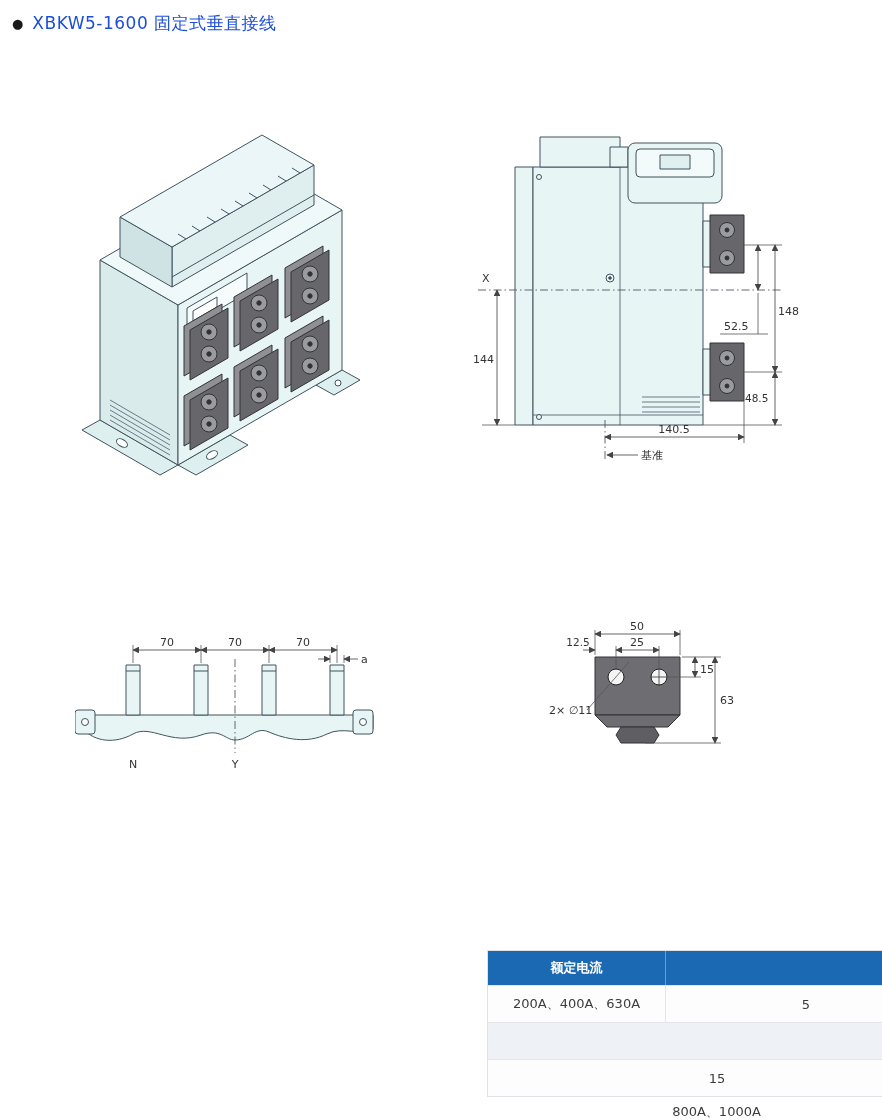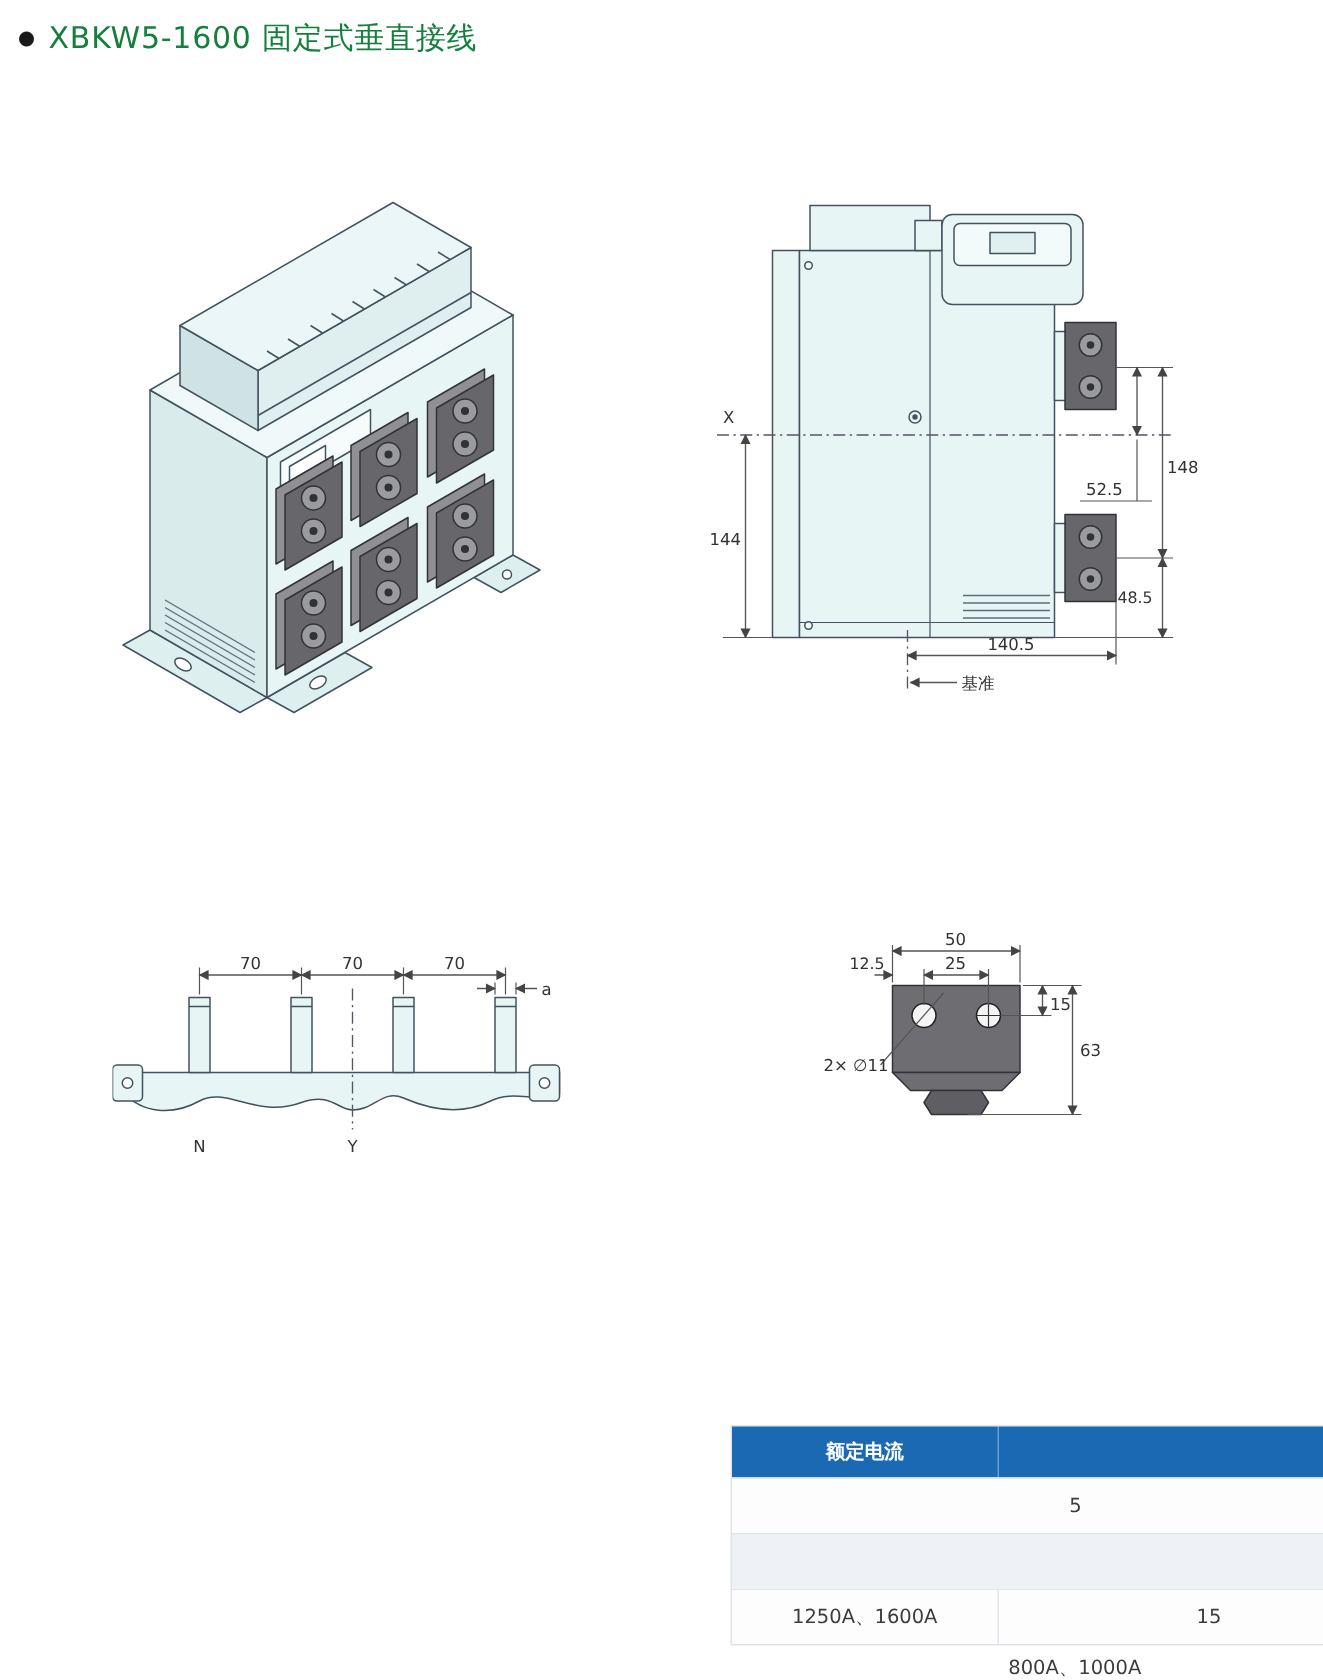--- a/index.html
+++ b/index.html
@@ -2,21 +2,21 @@
 <html><head>
 <meta charset="utf-8">
 <style>
   html,body{margin:0;padding:0;}
   body{width:882px;height:1120px;background:#ffffff;font-family:"DejaVu Sans","Liberation Sans",sans-serif;position:relative;overflow:hidden;}
   .page{position:relative;width:882px;height:1120px;background:#fff;}
 
   
   .title-row{position:absolute;left:12px;top:12px;display:flex;align-items:center;gap:9px;}
   .bullet{font-size:13px;color:#1a1a1a;line-height:1;}
-  .title-text{font-size:20px;color:#15803d;letter-spacing:.5px;}
+  .title-text{font-size:17px;color:#1d4ed8;letter-spacing:.5px;}
 
   
   .drw{position:absolute;}
   svg text{font-family:"DejaVu Sans","Liberation Sans",sans-serif;font-size:11px;fill:#333;}
   svg text.small{font-size:10.5px;}
   .dimline{stroke:#555;stroke-width:.9;fill:none;}
   .extline{stroke:#555;stroke-width:.8;fill:none;}
   .cl{stroke:#556;stroke-width:.9;fill:none;stroke-dasharray:8 3 1.5 3;}
   .body-stroke{stroke:#41535f;stroke-width:1;stroke-linejoin:round;}
   .dark-stroke{stroke:#303338;stroke-width:1;stroke-linejoin:round;}
@@ -341,25 +341,25 @@
       <line class="dimline" x1="170" y1="45" x2="170" y2="131" marker-start="url(#aT)" marker-end="url(#aT)"></line>
       <text x="175" y="92">63</text>
     </g>
   </svg>
 
   <div class="spec-table">
     <div class="t-head">
       <div class="t-cell c1">额定电流</div>
     </div>
     <div class="t-row">
+      <div class="t-cell c1">200A、400A、630A</div>
       <div class="t-cell c2">5</div>
     </div>
     <div class="t-row alt">
       <div class="t-cell c1">800A、1000A</div>
       <div class="t-cell c2">9</div>
     </div>
     <div class="t-row">
-      <div class="t-cell c1">1250A、1600A</div>
       <div class="t-cell c2">15</div>
     </div>
   </div>
 
 </div>
 
 </body></html>

